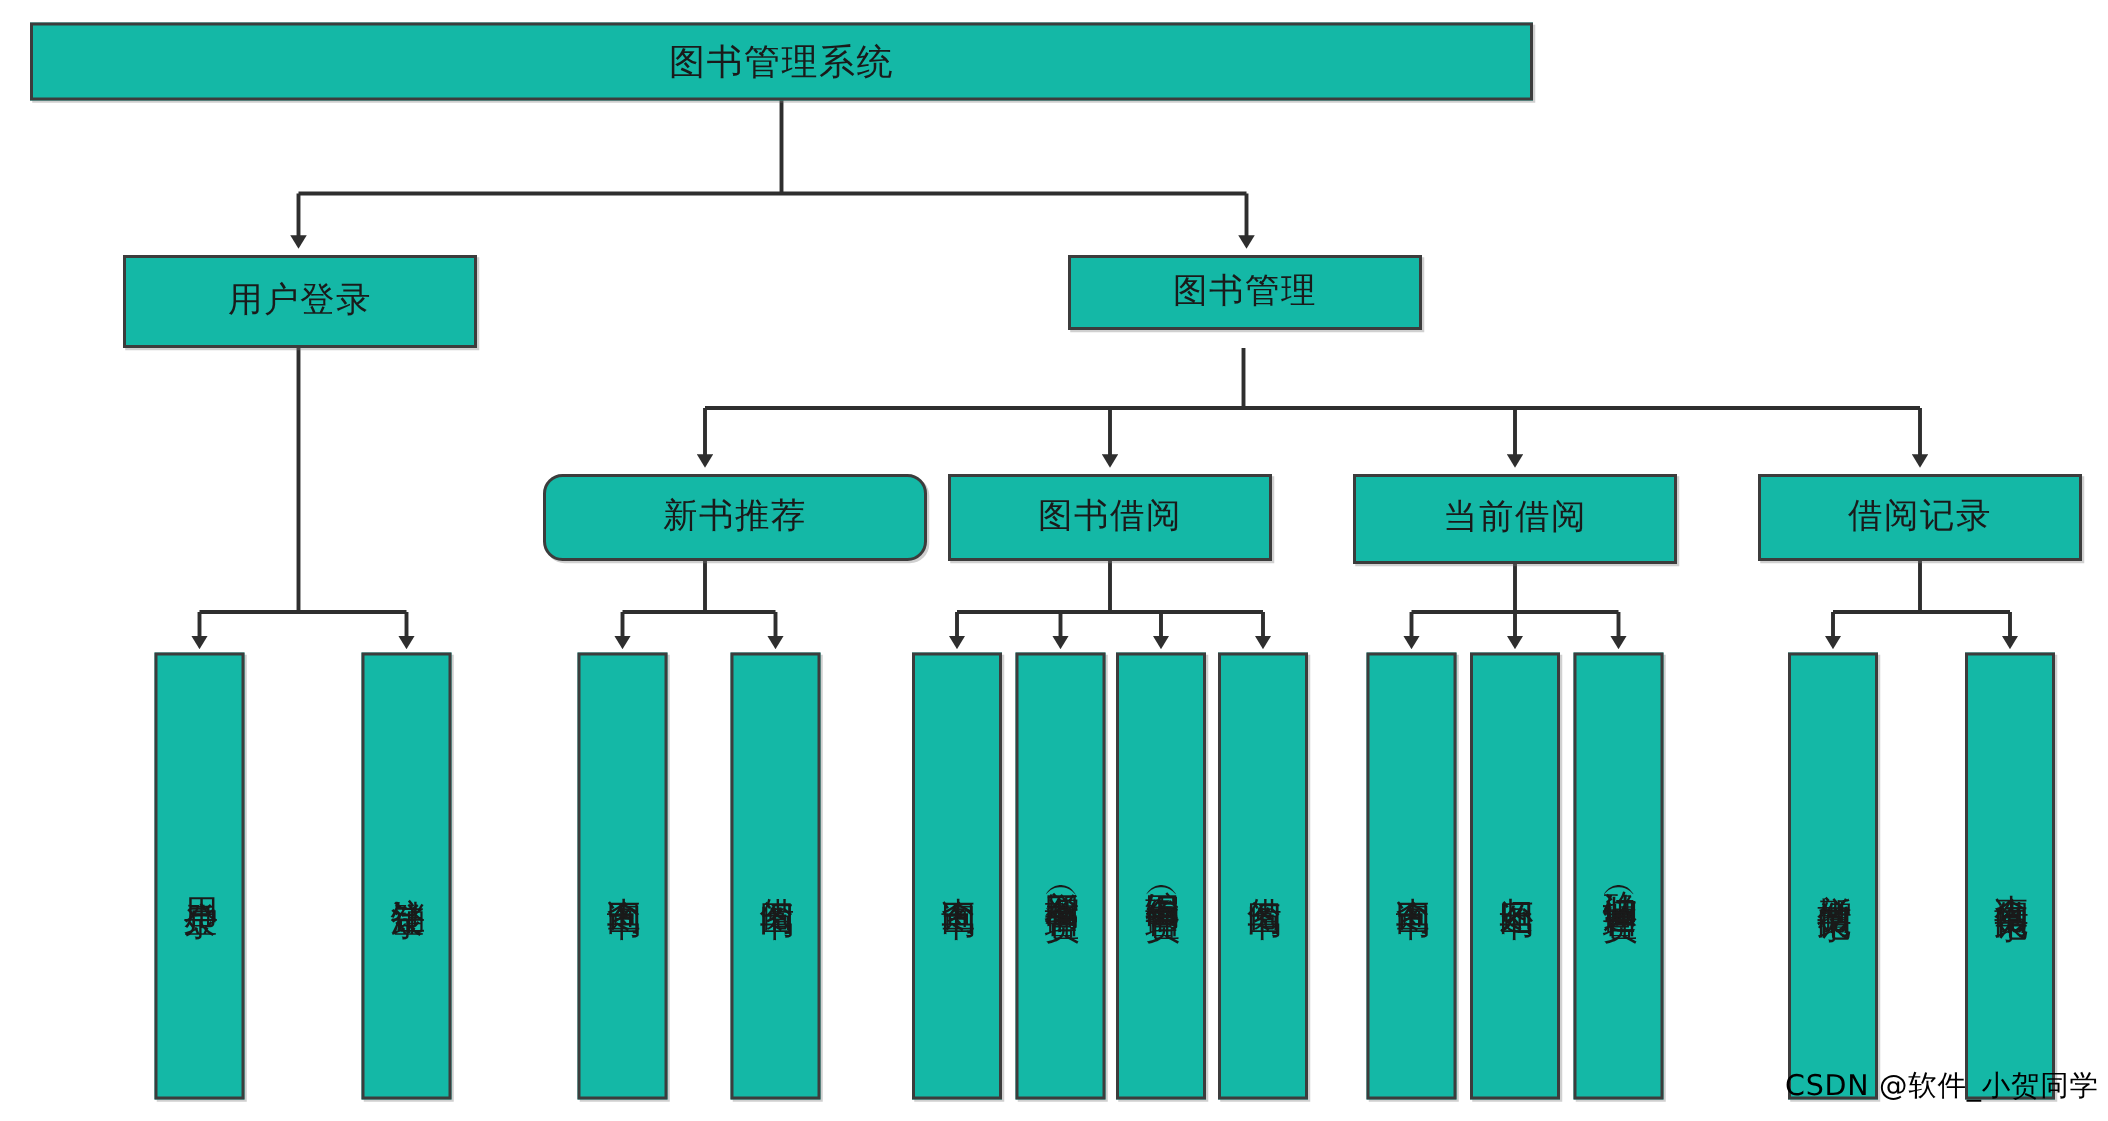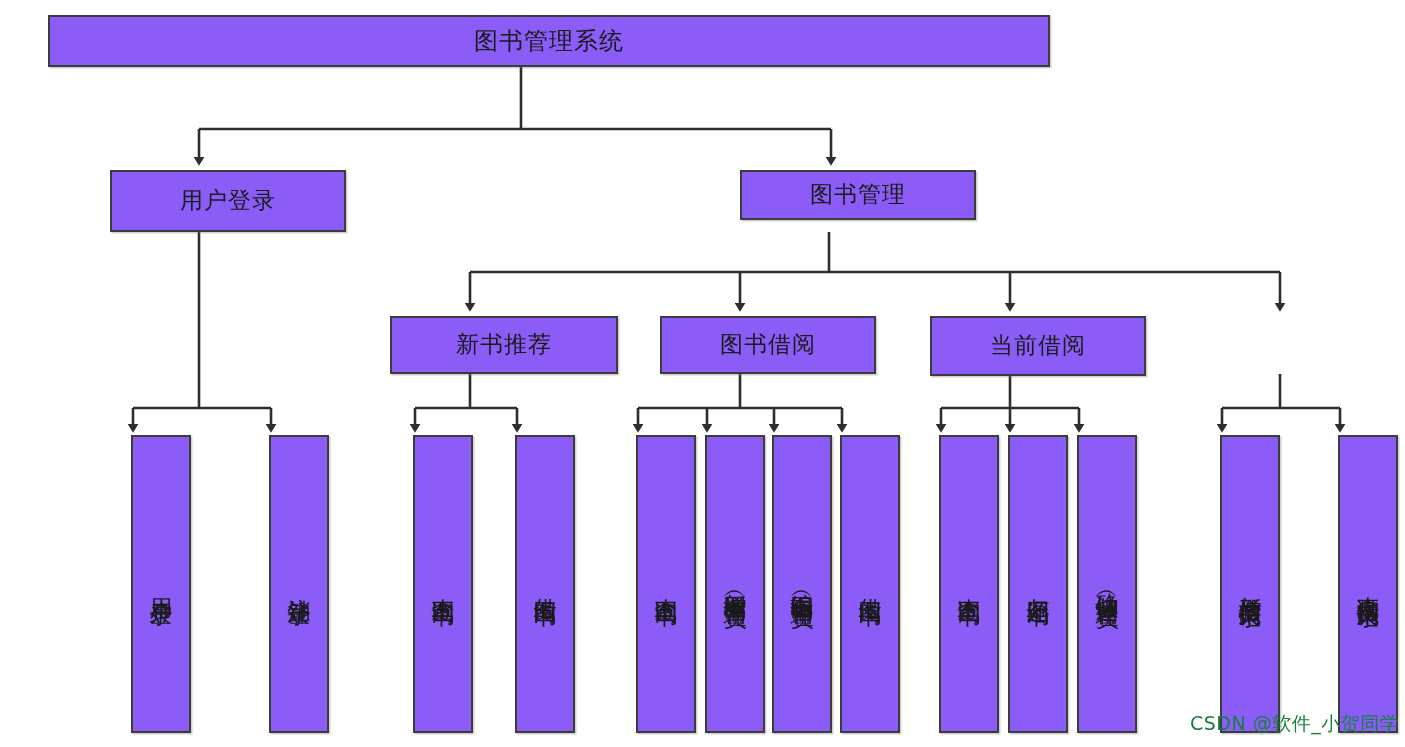--- a/index.html
+++ b/index.html
@@ -22,27 +22,26 @@
     left: 0;
     top: 0;
     width: 1405px;
     height: 747px;
     pointer-events: none;
   }
   .node {
     position: absolute;
     box-sizing: border-box;
     border: 2.5px solid #3c3c3c;
-    background: #8b5cf6;
+    background: #14b8a6;
     display: flex;
     align-items: center;
     justify-content: center;
     color: #1a1a1a;
     box-shadow: 1.5px 1.5px 0 rgba(120,120,120,0.35);
-    margin-left: 28px;
   }
   .node.horiz {
     font-size: 23px;
     letter-spacing: 1px;
     line-height: 1.2;
   }
   .node.root {
     font-size: 24px;
   }
   .node.vert {
@@ -56,21 +55,21 @@
     font-size: 23px;
     line-height: 1.18;
     letter-spacing: 2px;
     text-align: center;
     white-space: nowrap;
     color: #1a1a1a;
   }
   .watermark {
     position: absolute;
     font-size: 19px;
-    color: #15803d;
+    color: #000000;
     letter-spacing: 0.5px;
     white-space: nowrap;
     font-family: "DejaVu Sans", "Liberation Sans", sans-serif;
   }
 </style>
 </head>
 <body>
 
 <div id="canvas">
 
@@ -128,28 +127,31 @@
     <span>图书管理系统</span>
   </div>
 
   <div class="node horiz" style="left:82px; top:170px; width:236px; height:62px;">
     <span>用户登录</span>
   </div>
   <div class="node horiz" style="left:712px; top:170px; width:236px; height:50px;">
     <span>图书管理</span>
   </div>
 
-  <div class="node horiz" style="left:362px; top:316px; width:228px; height:58px;">
+  <div class="node horiz" style="left:362px; top:316px; width:256px; height:58px;border-radius:13px;">
     <span>新书推荐</span>
   </div>
   <div class="node horiz" style="left:632px; top:316px; width:216px; height:58px;align-items:center;">
     <span>图书借阅</span>
   </div>
   <div class="node horiz" style="left:902px; top:316px; width:216px; height:60px;">
     <span>当前借阅</span>
+  </div>
+  <div class="node horiz" style="left:1172px; top:316px; width:216px; height:58px;">
+    <span>借阅记录</span>
   </div>
 
   <div class="node vert" style="left:103px; top:435px; width:60px; height:298px;">
     <span class="vlabel">用户登录</span>
   </div>
   <div class="node vert" style="left:241px; top:435px; width:60px; height:298px;">
     <span class="vlabel">注销登录</span>
   </div>
 
   <div class="node vert" style="left:385px; top:435px; width:60px; height:298px;">

